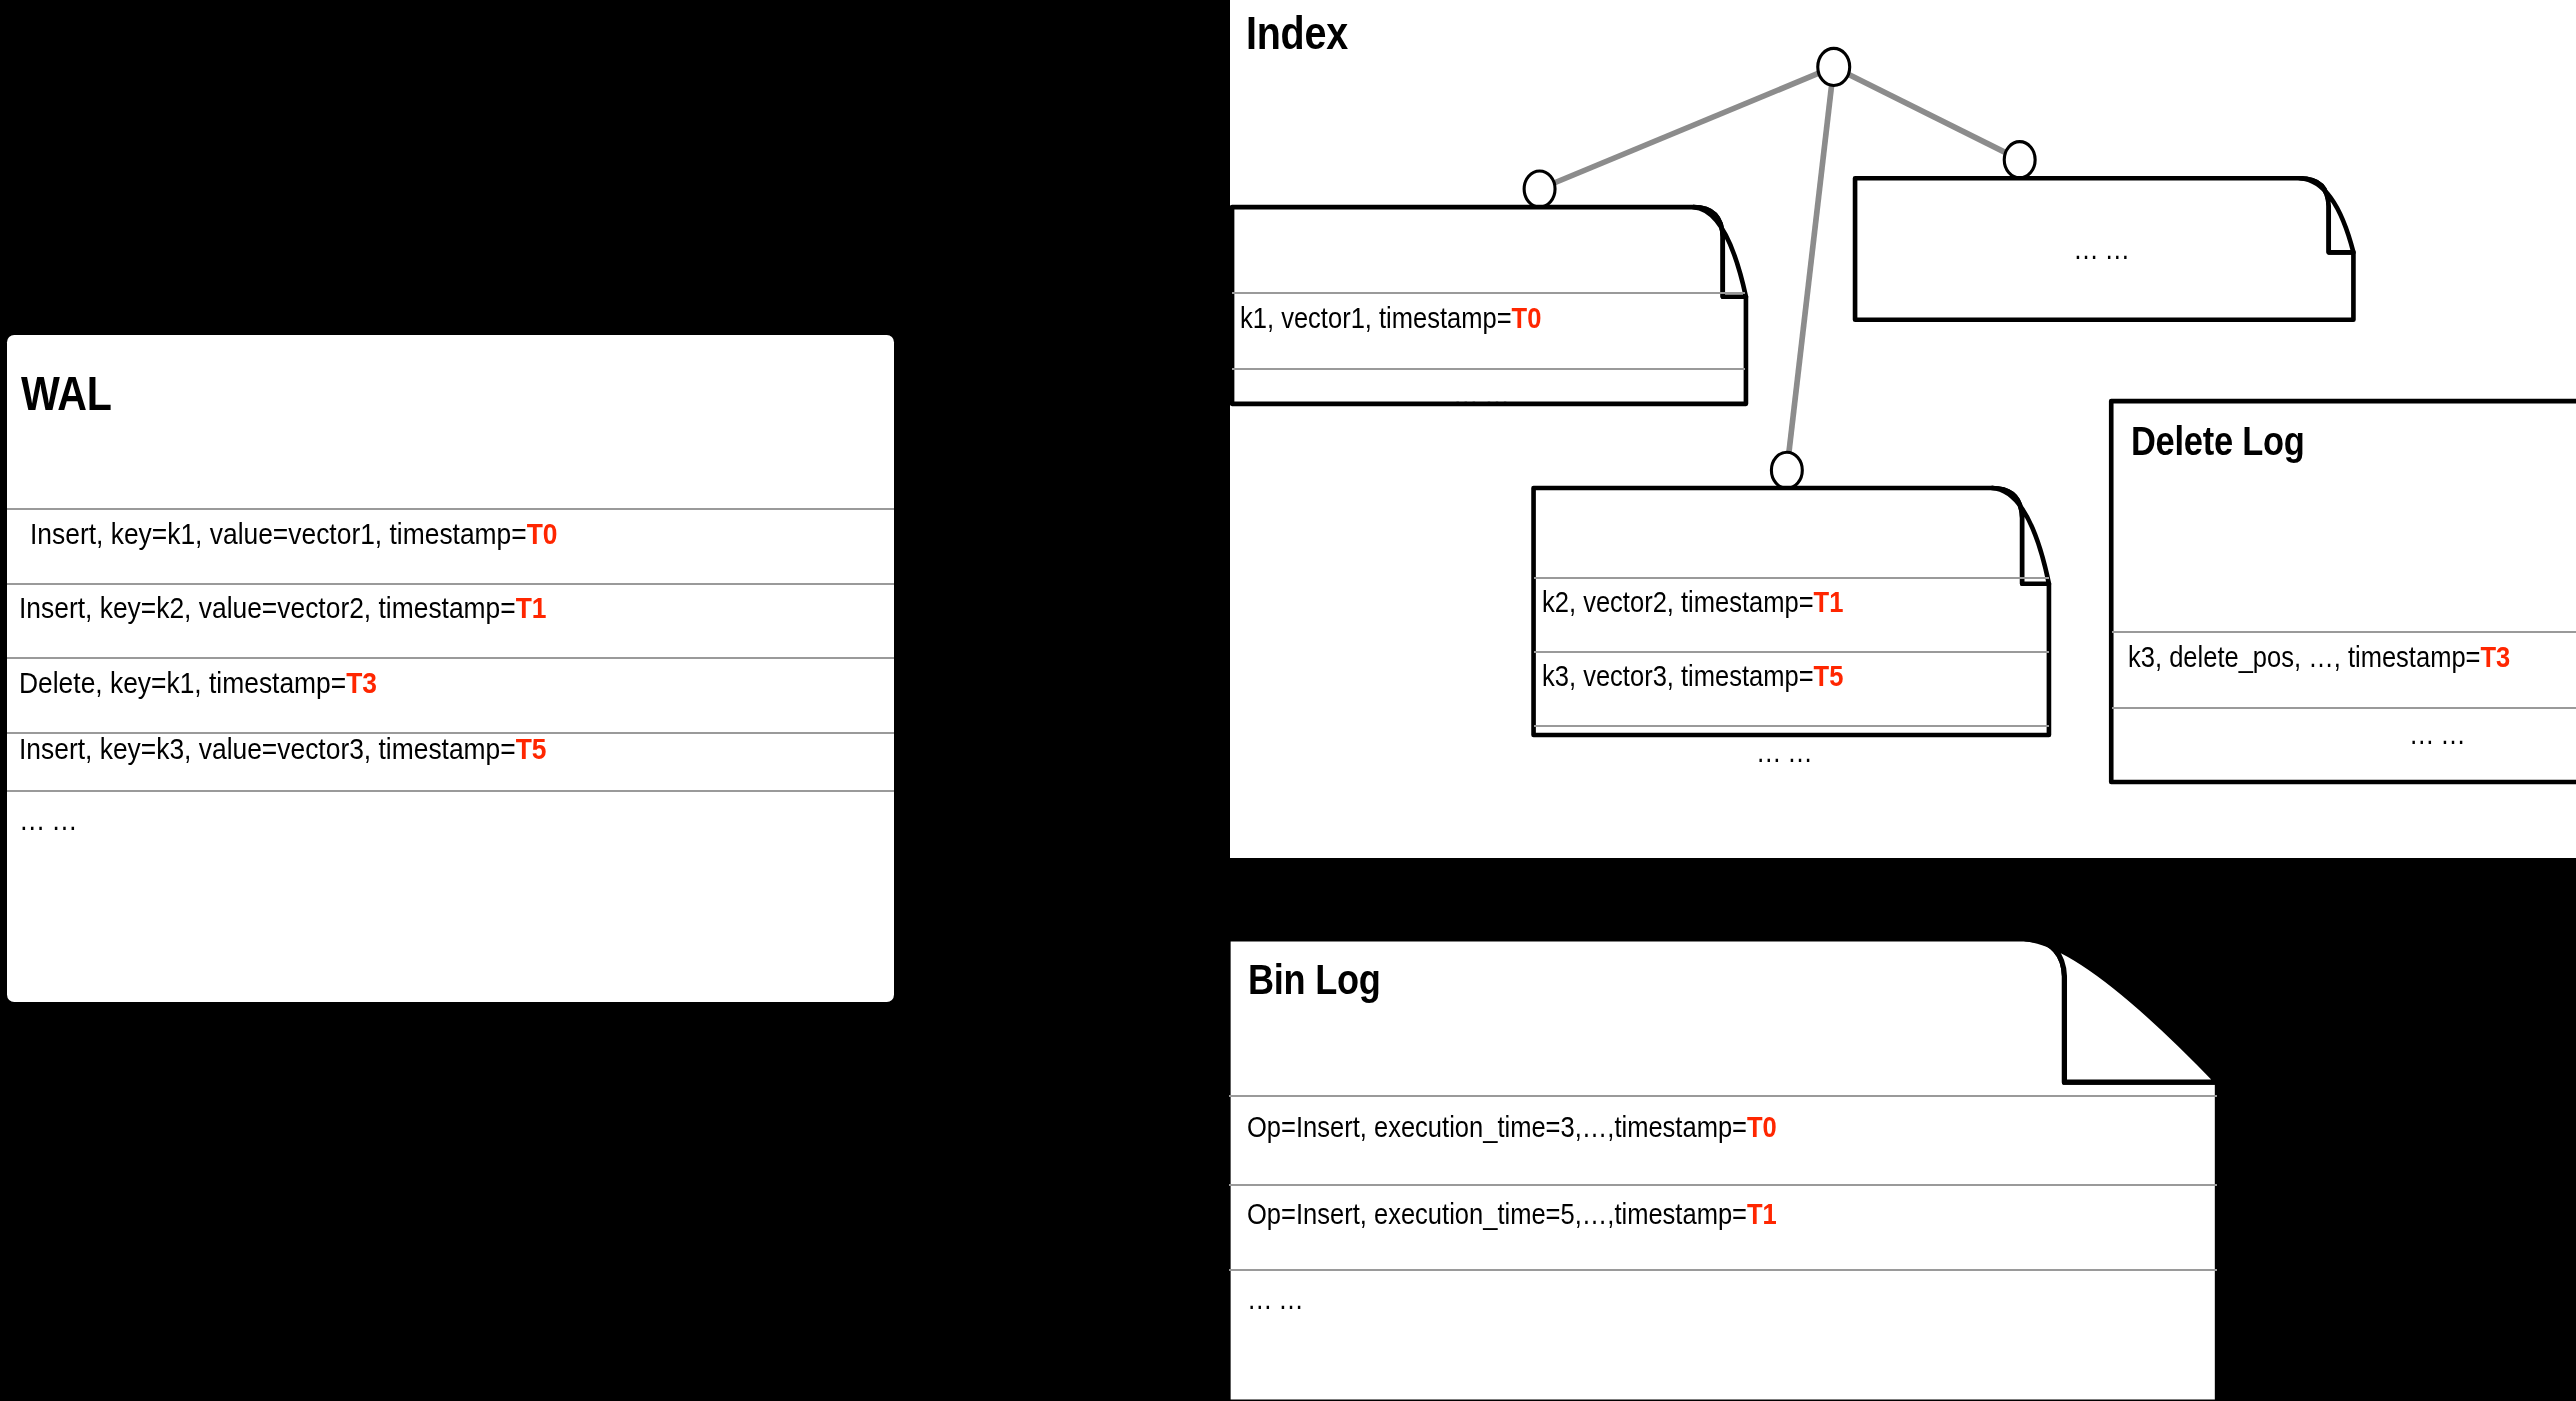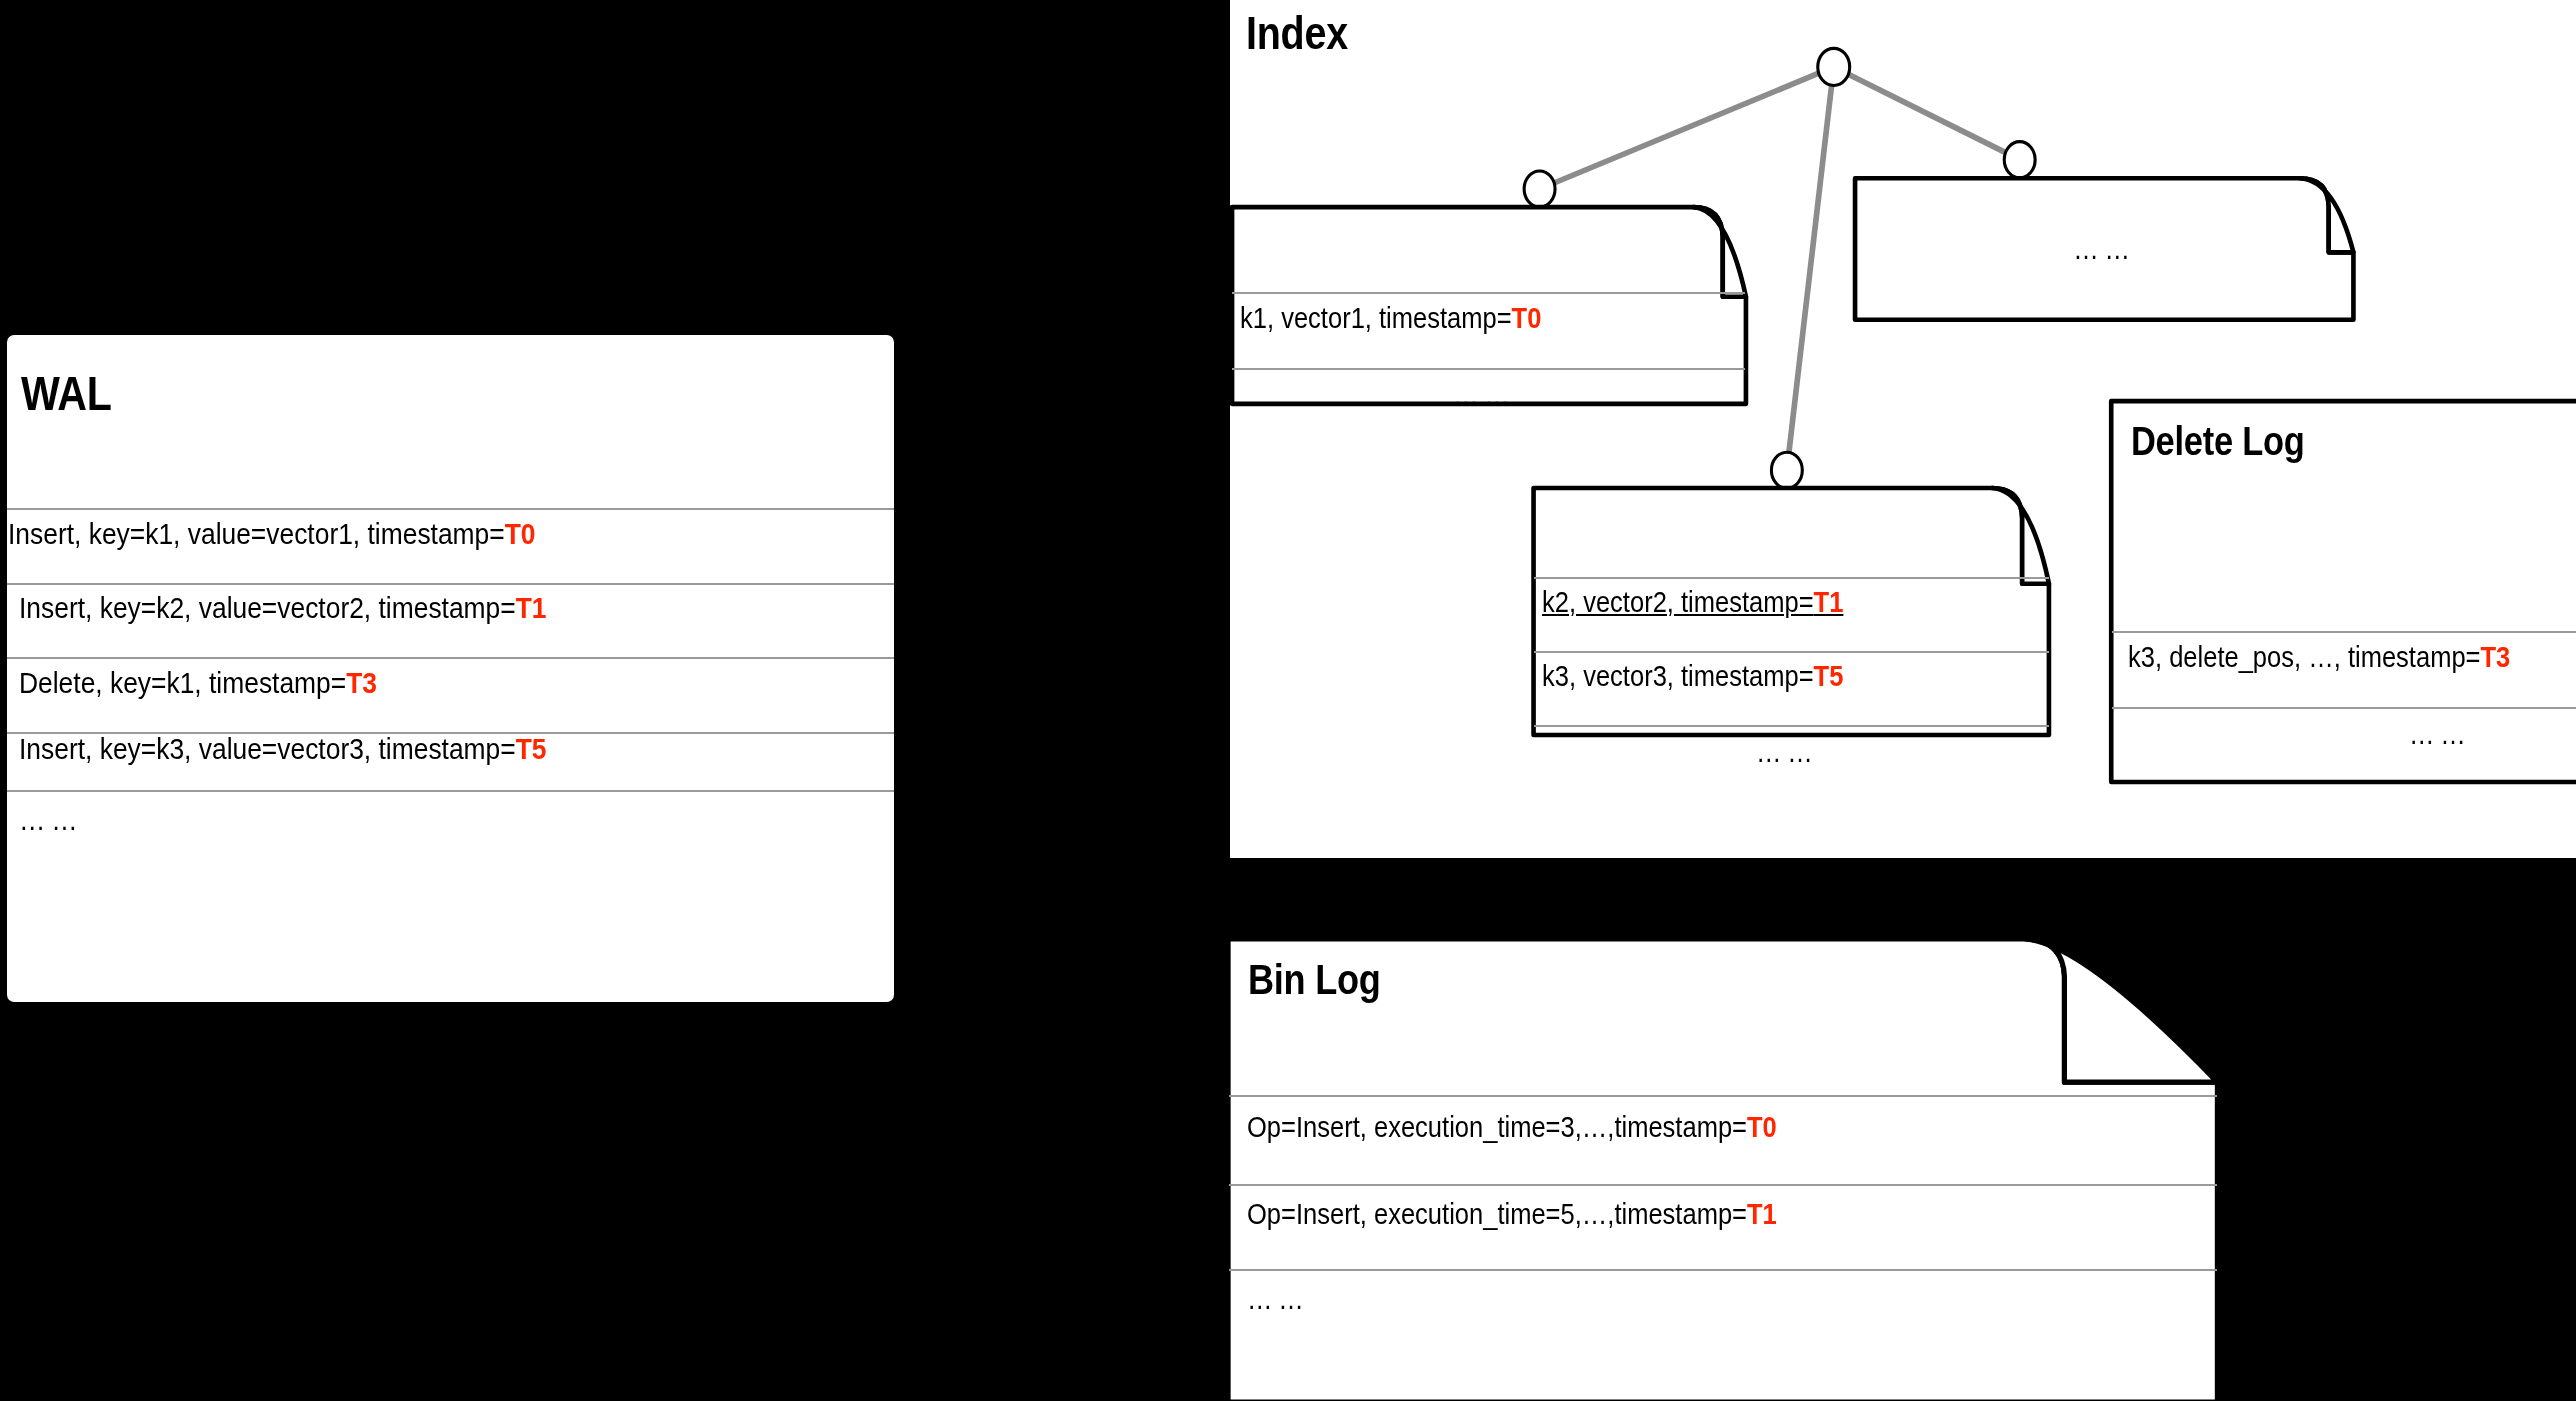--- a/index.html
+++ b/index.html
@@ -53,21 +53,21 @@
 </style>
 </head>
 <body>
 
 <div id="stage">
 
   <div class="panel panel-wal" style="left:6.7px;top:335px;width:887px;height:667px;">
     <div class="panel-title" style="left:14.4px;top:30px;font-size:49px;">WAL</div>
 
     <div class="rows" style="top:147px;">
-      <div class="row" style="height:49px;padding-left:1px;font-size:30px;">
+      <div class="row" style="height:49px;padding-left:23px;font-size:30px;">
         <span class="txt"><span>Insert, key=k1, value=vector1, timestamp=</span><span class="ts">T0</span></span>
       </div>
       <div class="row" style="height:48px;padding-left:12.4px;font-size:30px;">
         <span class="txt"><span>Insert, key=k2, value=vector2, timestamp=</span><span class="ts">T1</span></span>
       </div>
       <div class="row" style="height:49px;padding-left:12.4px;font-size:30px;">
         <span class="txt"><span>Delete, key=k1, timestamp=</span><span class="ts">T3</span></span>
       </div>
       <div class="row" style="height:32px;padding-left:12.4px;font-size:30px;">
         <span class="txt"><span>Insert, key=k3, value=vector3, timestamp=</span><span class="ts">T5</span></span>
@@ -123,21 +123,21 @@
       </div>
     </div>
 
     <div class="doccard" style="left:301px;top:486px;width:521px;height:251px;">
       <svg width="521" height="251" viewBox="0 0 1011 488">
         <path d="M 4 4 L 895 4 Q 952 4 954 62 L 954 190 L 1006 190 L 1006 484 L 4 484 Z" fill="#ffffff" stroke="#000000" stroke-width="9" stroke-linejoin="round"></path>
         <path d="M 895 4 Q 968 8 1006 190 L 954 190 L 954 62 Q 952 4 895 4 Z" fill="#ffffff" stroke="#000000" stroke-width="9" stroke-linejoin="round"></path>
       </svg>
       <div class="content">
         <div class="rows" style="top:65px;left:2.6px;right:2.6px;">
-          <div class="row" style="height:48px;padding-left:8.2px;font-size:29px;text-decoration:underline;">
+          <div class="row" style="height:48px;padding-left:8.2px;font-size:29px;">
             <span class="txt"><span>k2, vector2, timestamp=</span><span class="ts">T1</span></span>
           </div>
           <div class="row" style="height:48px;padding-left:8.2px;font-size:29px;">
             <span class="txt"><span>k3, vector3, timestamp=</span><span class="ts">T5</span></span>
           </div>
           <div class="row last" style="height:52px;justify-content:center;font-size:29px;">
             <span class="txt dots">……</span>
           </div>
         </div>
       </div>

